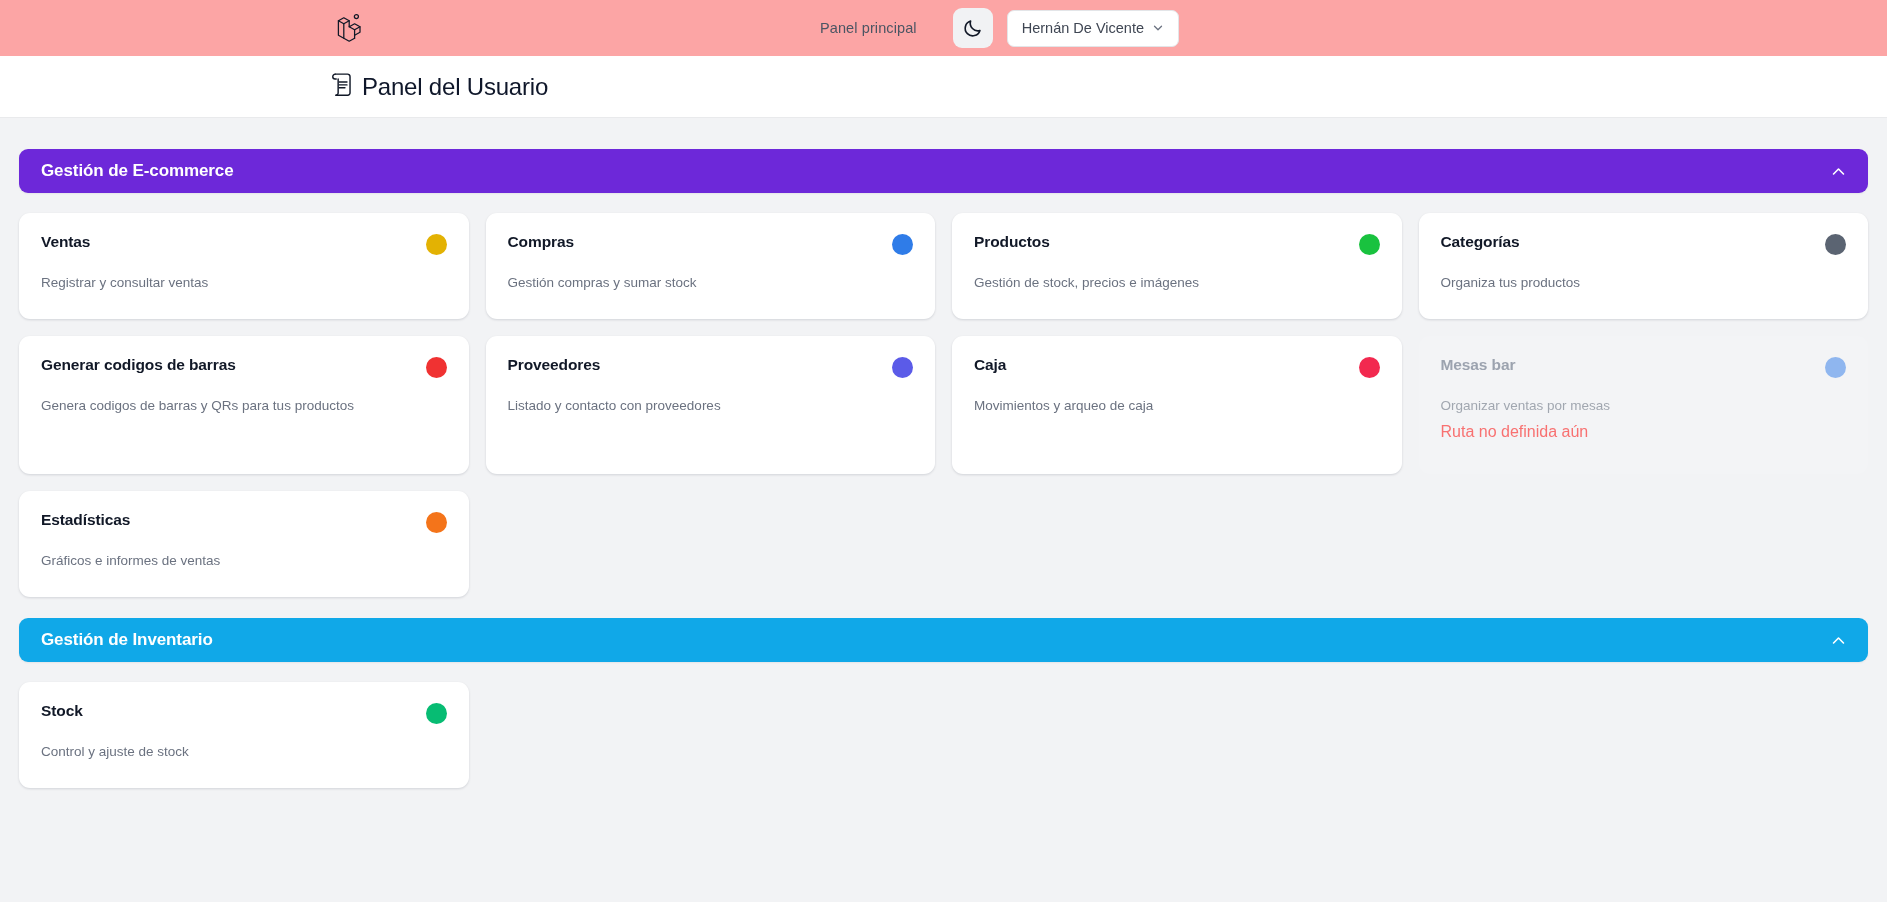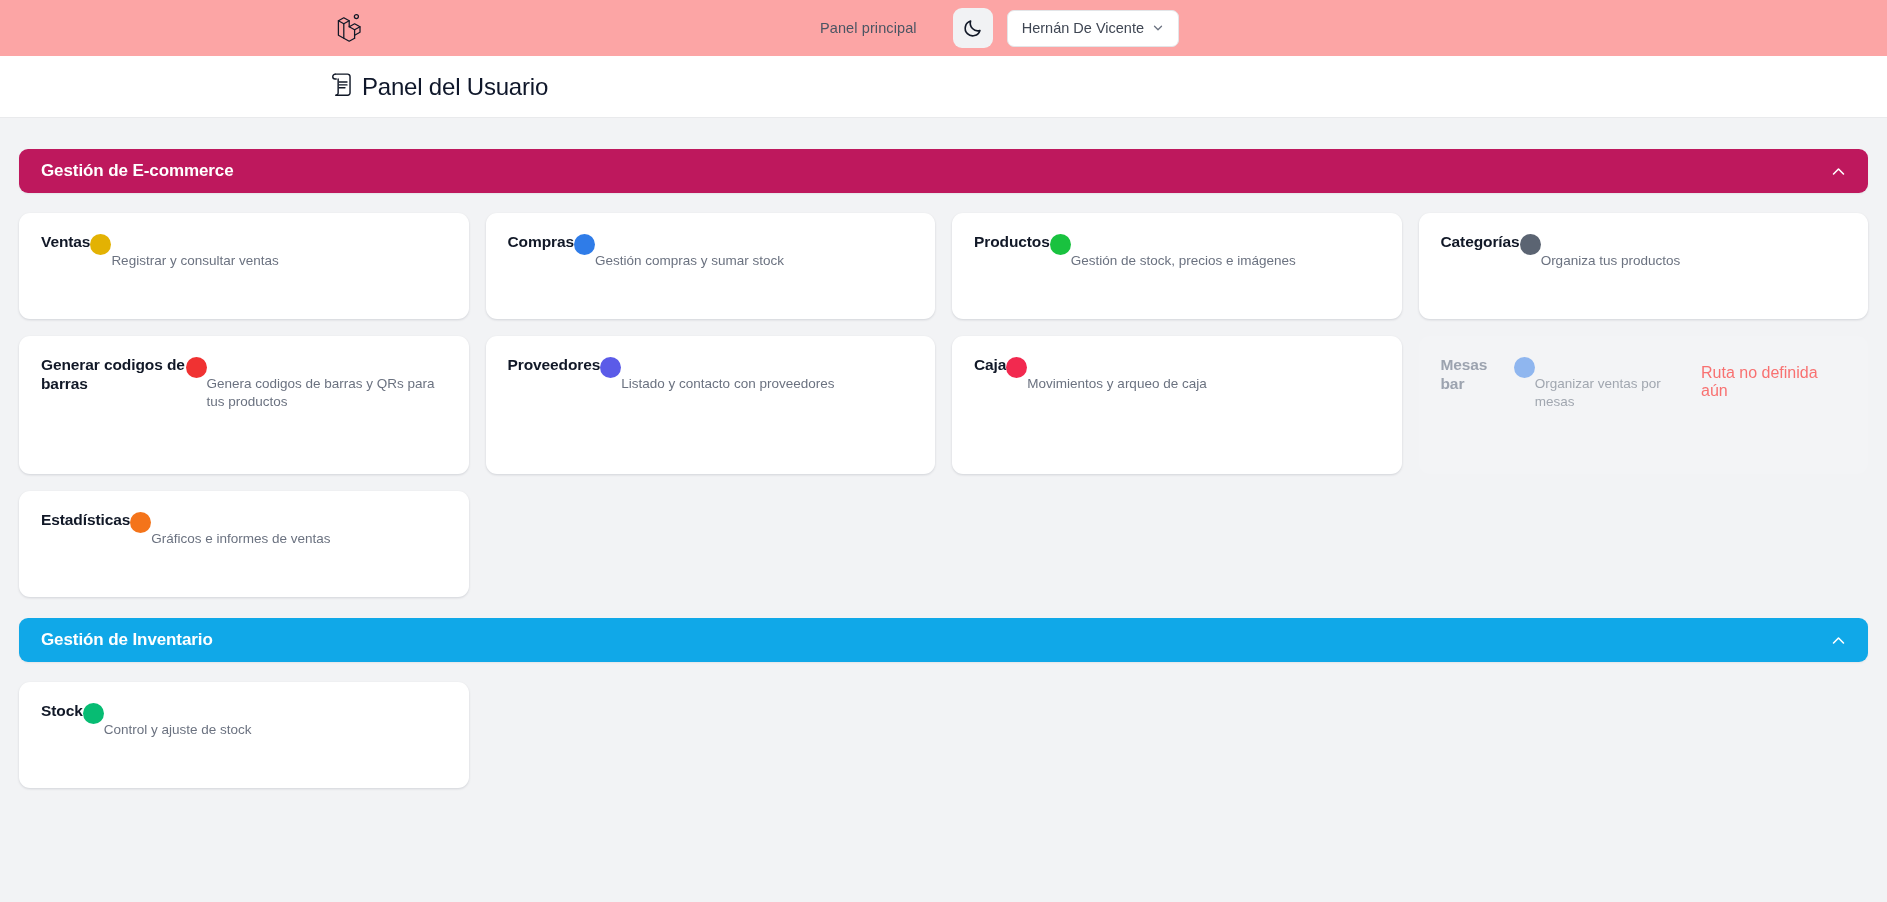--- a/index.html
+++ b/index.html
@@ -152,21 +152,21 @@
     margin-top: 20px;
   }
 
   .card {
     background: #ffffff;
     border-radius: 11px;
     padding: 20px 22px 22px 22px;
     box-shadow: 0 1px 3px rgba(16,24,40,0.09), 0 1px 2px rgba(16,24,40,0.05);
     min-height: 106px;
     display: flex;
-    flex-direction: row;
+    flex-direction: column;
     cursor: pointer;
     position: relative;
   }
   .card.tall { min-height: 138px; }
   .card.disabled {
     background: #f3f4f6;
     box-shadow: none;
     cursor: default;
   }
 
@@ -259,21 +259,21 @@
       </svg>
     </span>
     <h1 class="page-title">Panel del Usuario</h1>
   </div>
 </div>
 
 <div class="main">
 
   <div class="section">
 
-    <div class="section-bar" style="background:#be185d">
+    <div class="section-bar" style="background:#6d28d9">
       <span class="section-bar-title">Gestión de E-commerce</span>
       <span class="section-bar-chev">
         <svg width="17" height="17" viewBox="0 0 24 24" fill="none" stroke="#ffffff" stroke-width="2.3" stroke-linecap="round" stroke-linejoin="round">
           <polyline points="5 15.5 12 8.5 19 15.5"></polyline>
         </svg>
       </span>
     </div>
 
     <div class="cards-grid">
 

